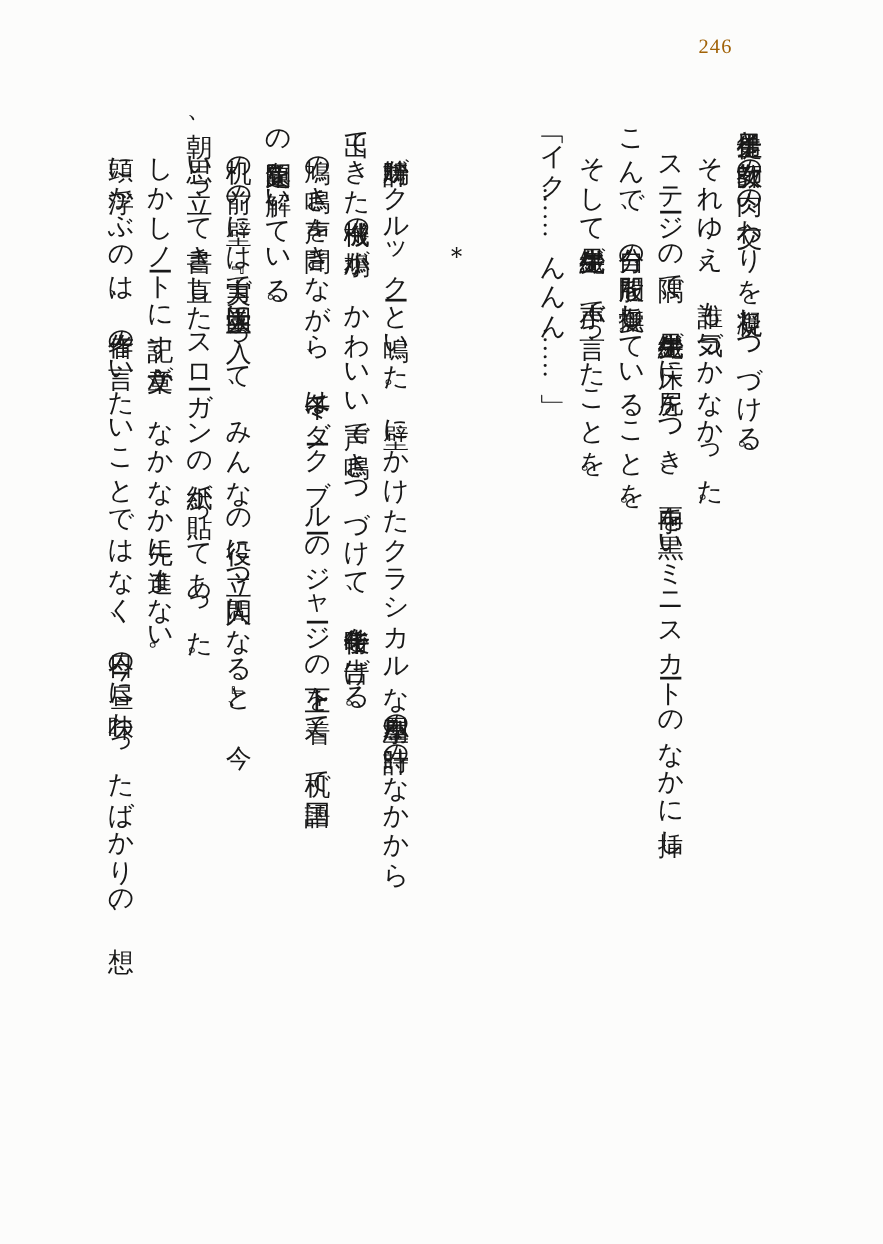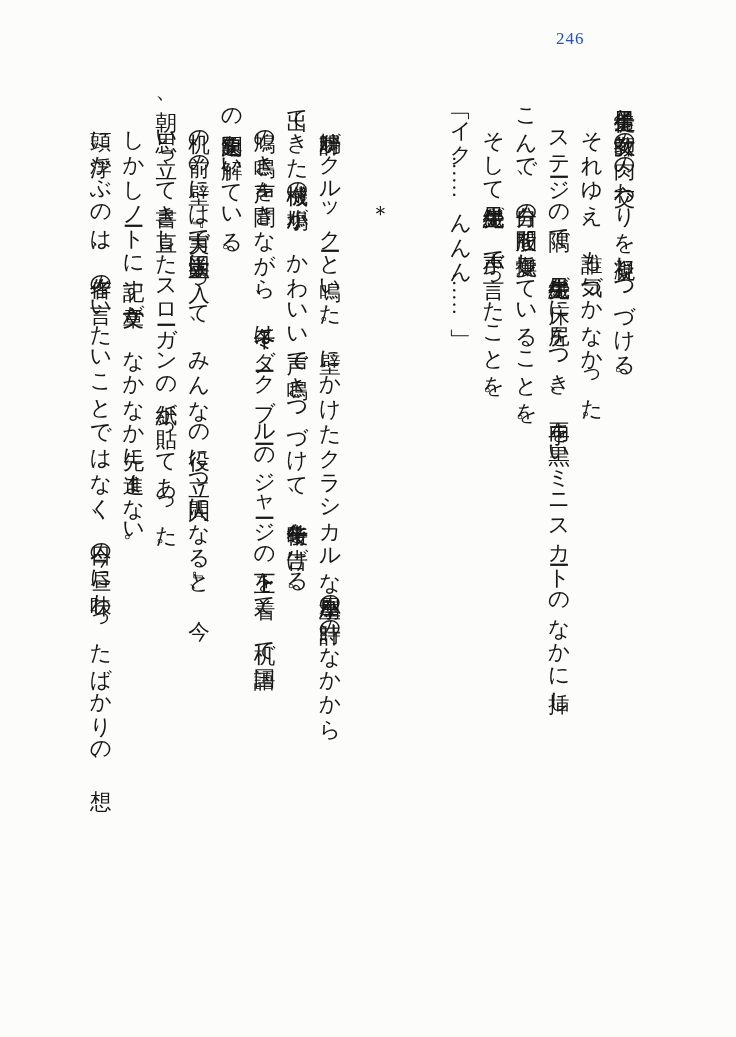--- a/index.html
+++ b/index.html
@@ -13,24 +13,24 @@
     width: 736px;
     height: 1037px;
     background: #fcfcfb;
     overflow: hidden;
     color: #181818;
     font-family: "Liberation Serif", "DejaVu Serif", serif;
   }
   .page-number {
     position: absolute;
     top: 29px;
-    left: 556px;
+    left: 582px;
     font-size: 17px;
     letter-spacing: 1px;
-    color: #1d4ed8;
+    color: #a16207;
   }
   .body-text {
     position: absolute;
     top: 94px;
     right: 96px;
     height: 824px;
     display: flex;
     flex-direction: row-reverse; 
     align-items: flex-start;
   }

